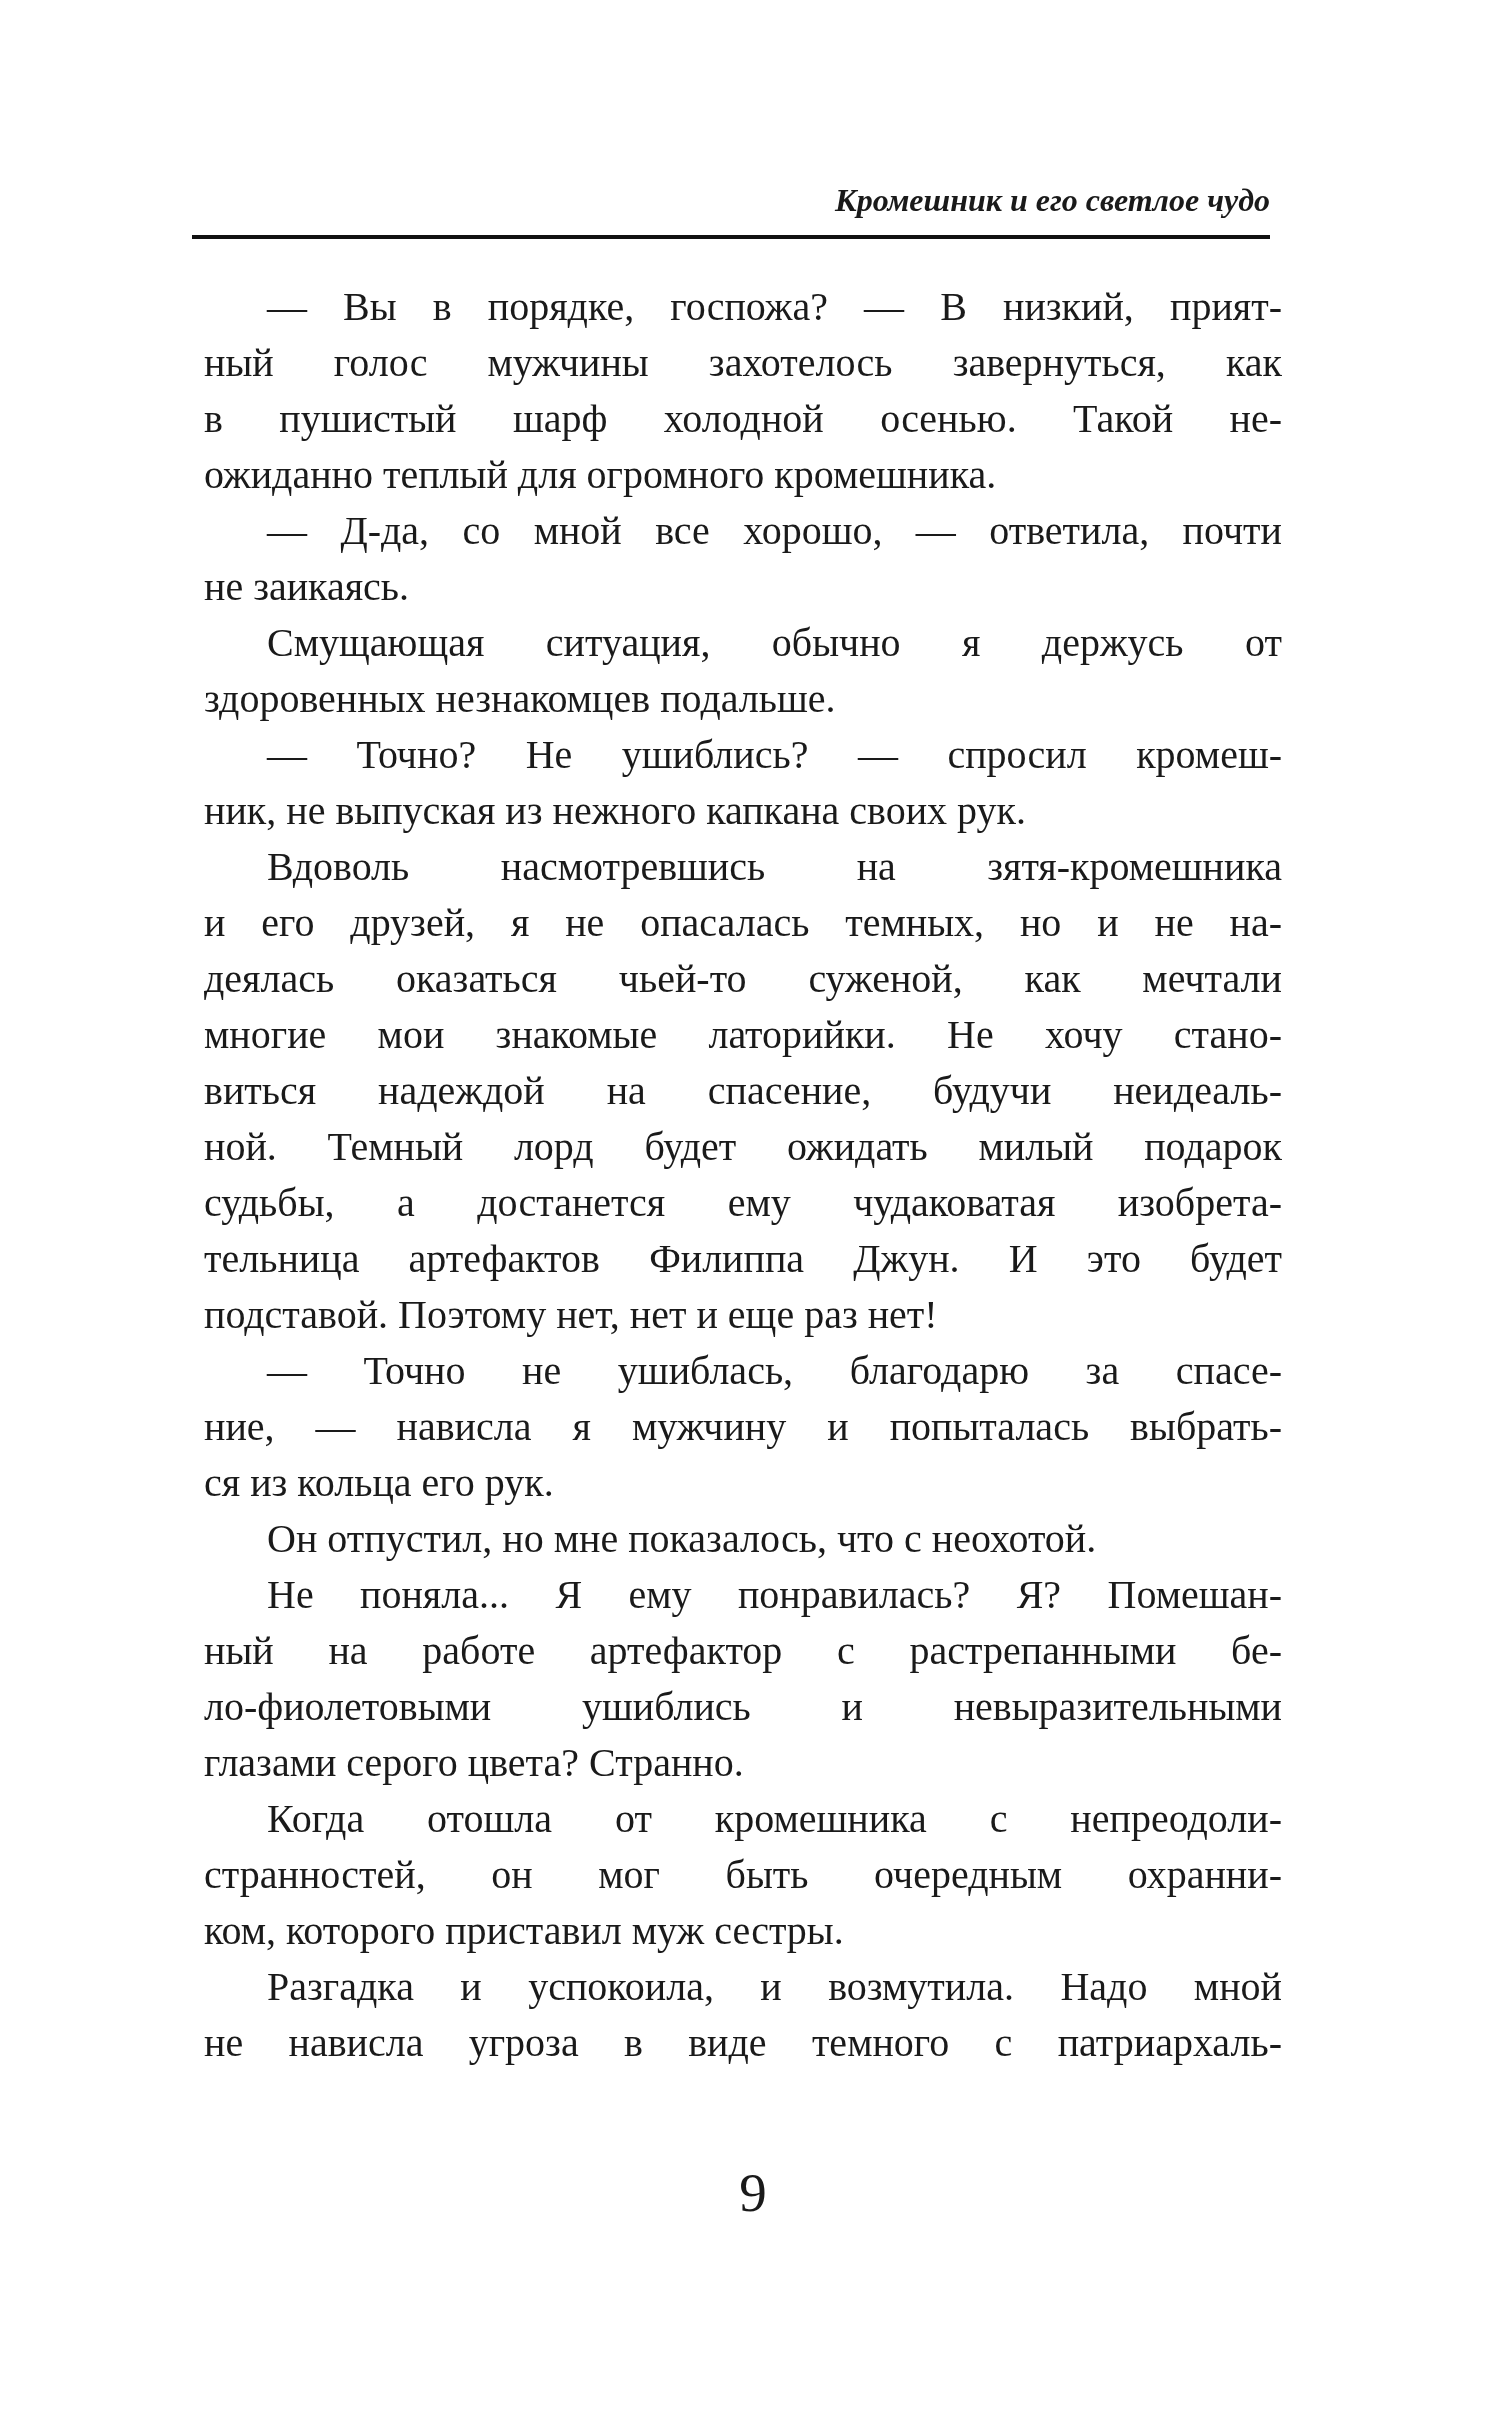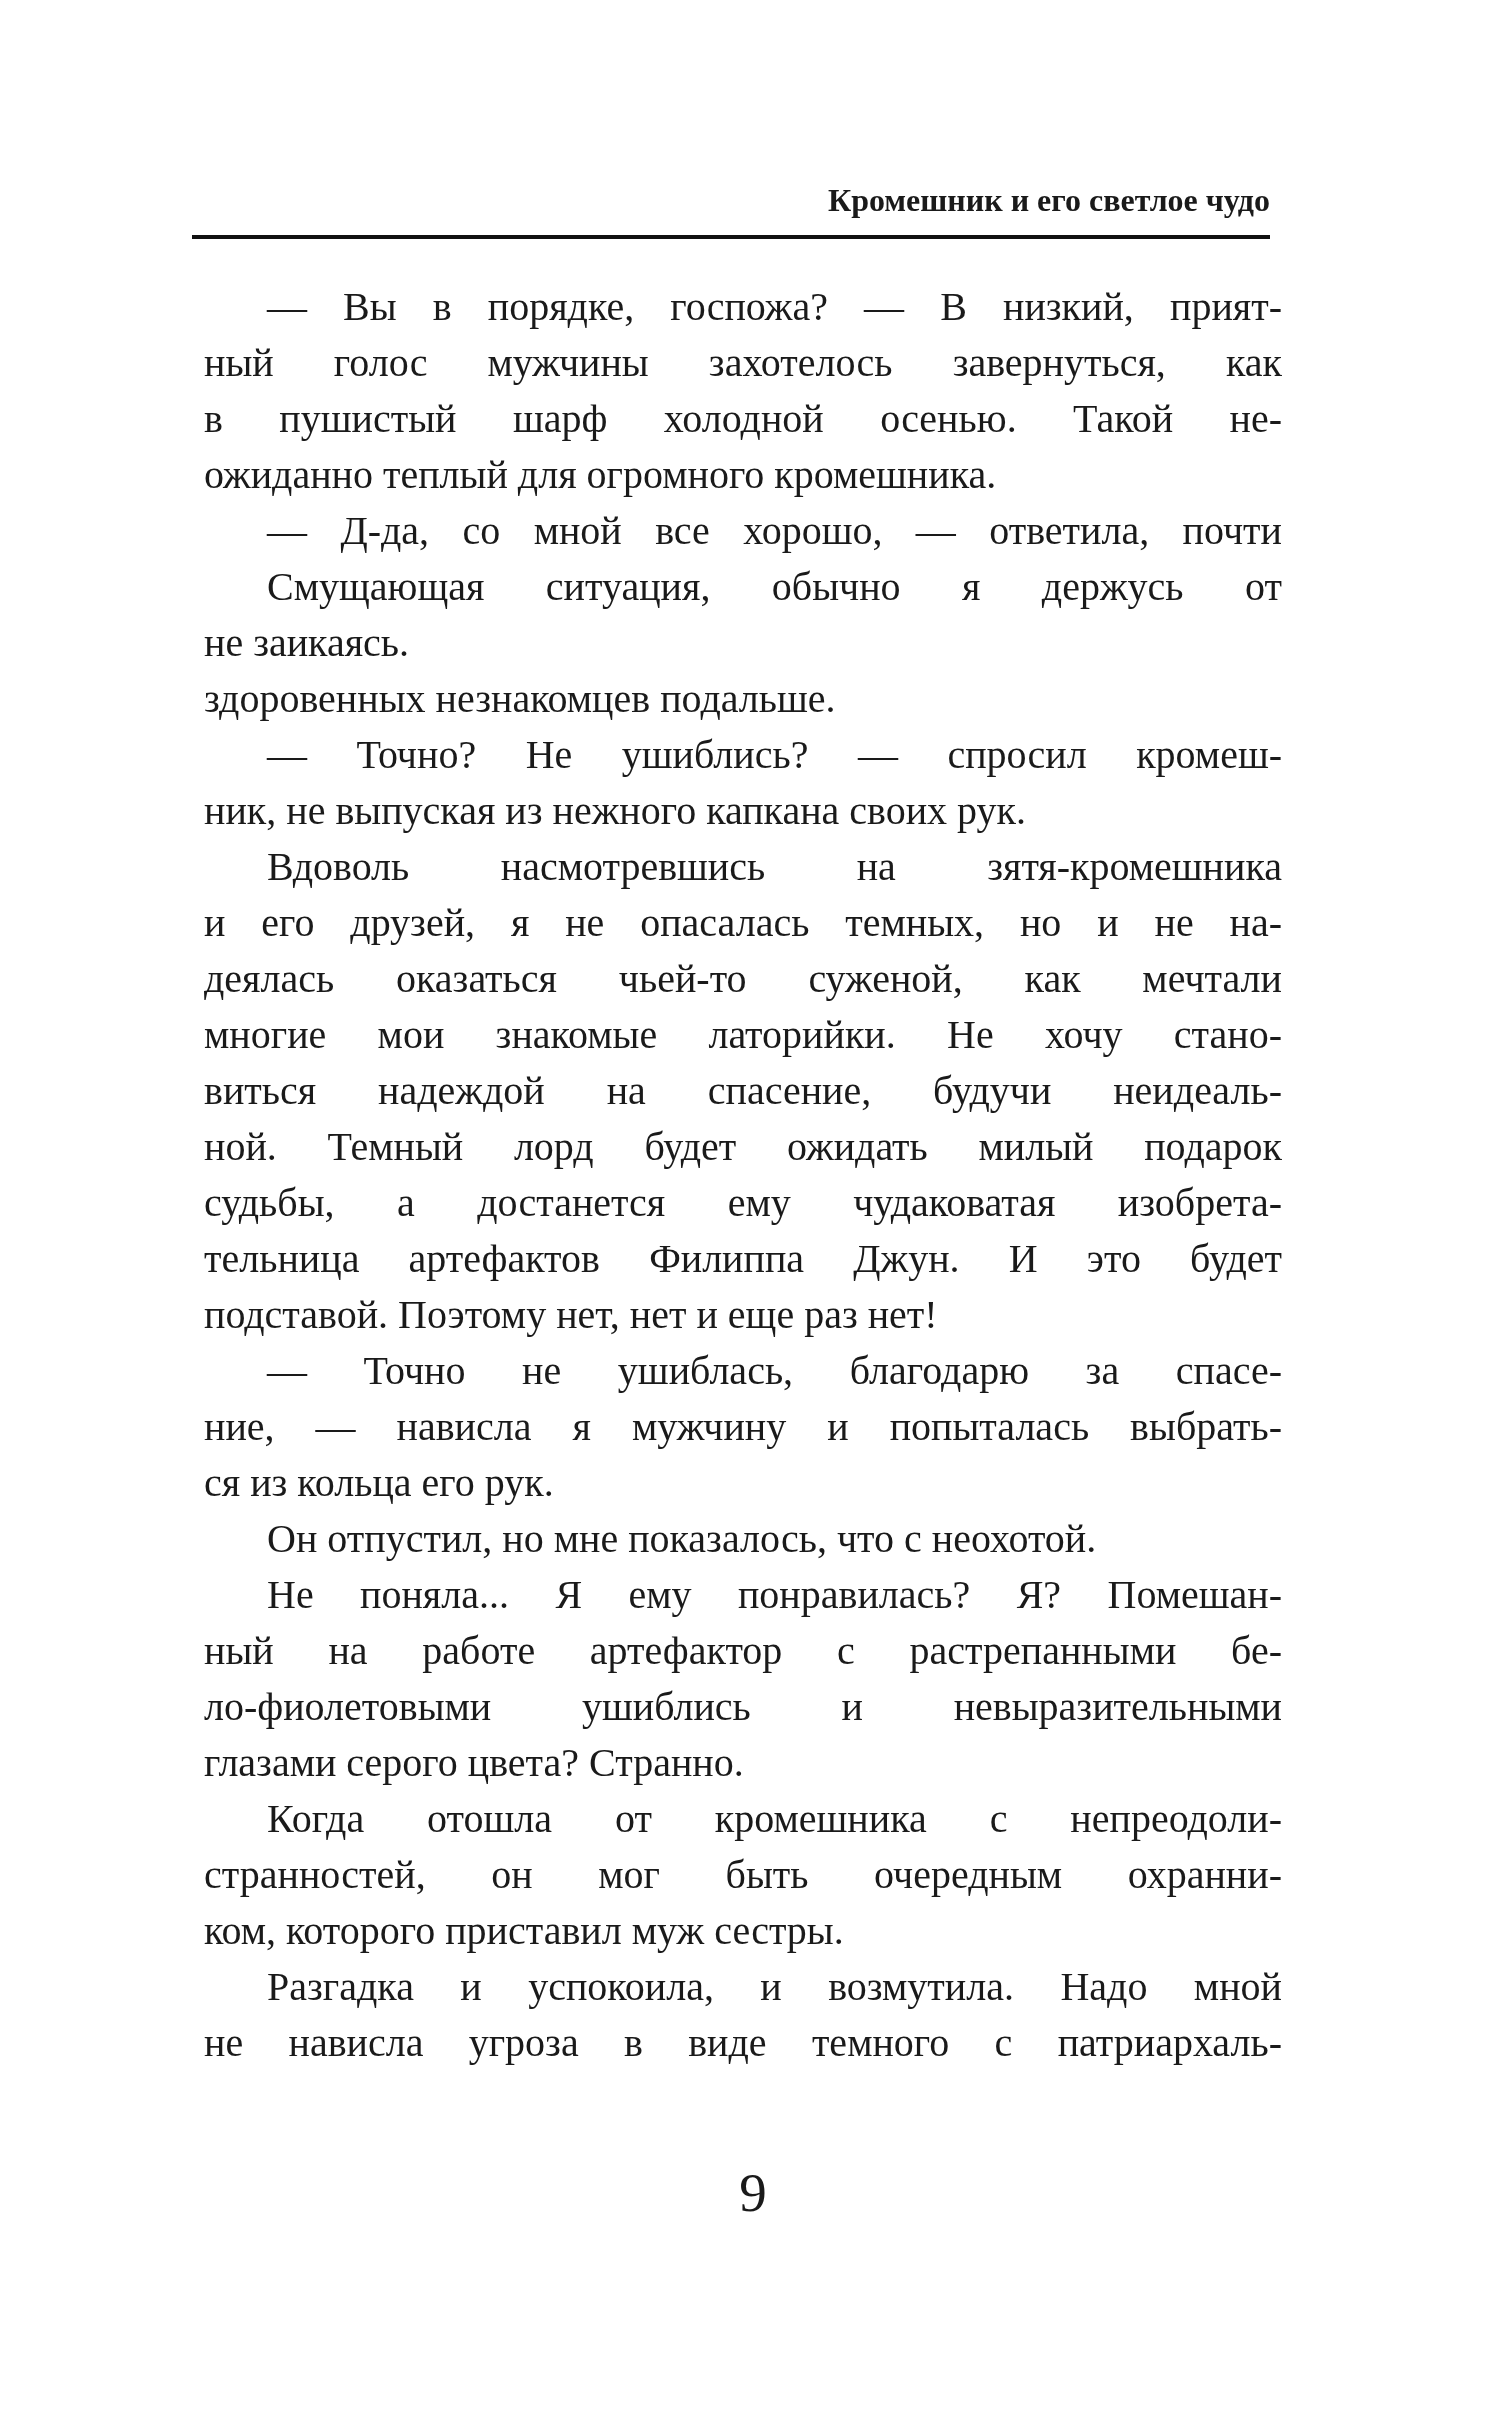--- a/index.html
+++ b/index.html
@@ -1,38 +1,38 @@
 <!DOCTYPE html>
 <html><head>
 <meta charset="utf-8">
 <style>
   html,body{margin:0;padding:0;background:#fff;}
   body{width:1506px;height:2432px;position:relative;overflow:hidden;font-family:"Liberation Serif","DejaVu Serif",serif;color:#1a1a1a;}
-  .header{position:absolute;left:192px;width:1078px;top:182px;text-align:right;font-weight:bold;font-size:32px;}
+  .header{position:absolute;left:192px;width:1078px;top:182px;text-align:right;font-style:italic;font-weight:bold;font-size:32px;}
   .rule{position:absolute;left:192px;width:1078px;top:235px;height:3.9px;background:#111;}
   .body{position:absolute;left:204px;width:1078px;top:279px;font-size:40px;line-height:56px;}
   .line{display:block;text-align:justify;text-align-last:justify;white-space:nowrap;height:56px;}
   .line.last{text-align-last:left;}
   .line.indent{padding-left:63px;}
   .pagenum{position:absolute;left:0;width:1506px;top:2161px;text-align:center;font-size:55px;}
 </style>
 </head>
 <body>
 
 <div class="header">Кромешник и его светлое чудо</div>
 <div class="rule"></div>
 
 <div class="body" id="body">
     <span class="line indent">— Вы в порядке, госпожа? — В низкий, прият-</span>
     <span class="line">ный голос мужчины захотелось завернуться, как</span>
     <span class="line">в пушистый шарф холодной осенью. Такой не-</span>
     <span class="line last">ожиданно теплый для огромного кромешника.</span>
     <span class="line indent">— Д-да, со мной все хорошо, — ответила, почти</span>
+    <span class="line last">не заикаясь.</span>
     <span class="line indent">Смущающая ситуация, обычно я держусь от</span>
-    <span class="line last">не заикаясь.</span>
     <span class="line last">здоровенных незнакомцев подальше.</span>
     <span class="line indent">— Точно? Не ушиблись? — спросил кромеш-</span>
     <span class="line last">ник, не выпуская из нежного капкана своих рук.</span>
     <span class="line indent">Вдоволь насмотревшись на зятя-кромешника</span>
     <span class="line">и его друзей, я не опасалась темных, но и не на-</span>
     <span class="line">деялась оказаться чьей-то суженой, как мечтали</span>
     <span class="line">многие мои знакомые латорийки. Не хочу стано-</span>
     <span class="line">виться надеждой на спасение, будучи неидеаль-</span>
     <span class="line">ной. Темный лорд будет ожидать милый подарок</span>
     <span class="line">судьбы, а достанется ему чудаковатая изобрета-</span>

